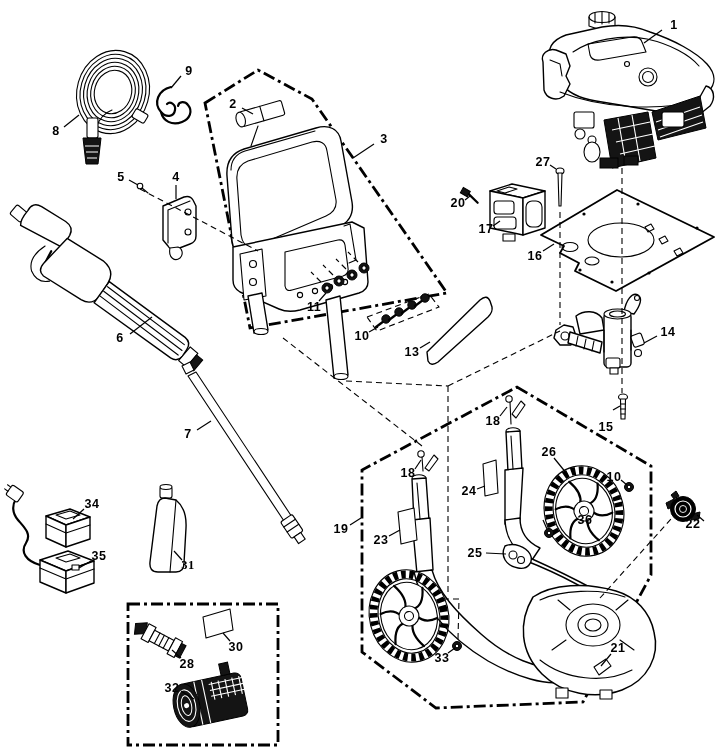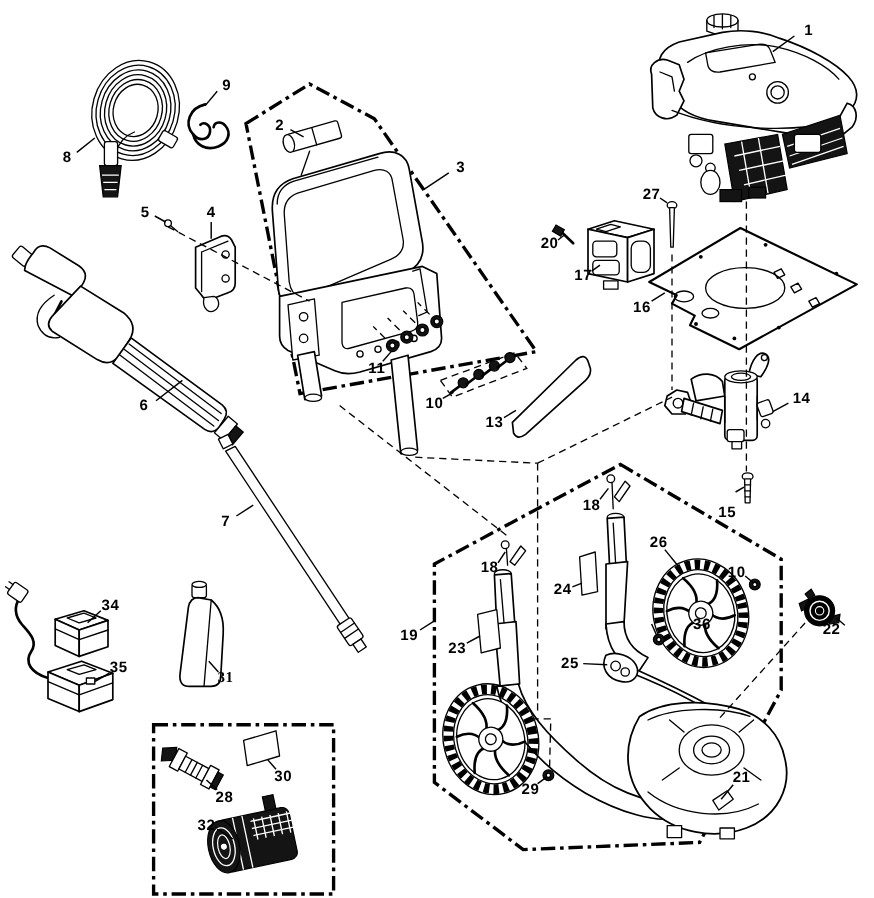--- a/index.html
+++ b/index.html
@@ -471,18 +471,18 @@
       <div class="callout" style="left: 693px; top: 524px; text-align: right;">22</div>
       <div class="callout" style="left: 381px; top: 540px;">23</div>
       <div class="callout" style="left: 469px; top: 491px;">24</div>
       <div class="callout" style="left: 475px; top: 553px;">25</div>
       <div class="callout" style="left: 549px; top: 452px;">26</div>
       <div class="callout" style="left: 543px; top: 162px;">27</div>
       <div class="callout" style="left: 187px; top: 664px;">28</div>
       <div class="callout" style="left: 236px; top: 647px;">30</div>
       <div class="callout" style="left: 188px; top: 565px; font-family: Liberation Serif, serif;">31</div>
       <div class="callout" style="left: 172px; top: 688px;">32</div>
-      <div class="callout" style="left: 442px; top: 658px;">29</div>
+      <div class="callout" style="left: 442px; top: 658px;">33</div>
       <div class="callout" style="left: 92px; top: 504px;">34</div>
       <div class="callout" style="left: 99px; top: 556px;">35</div>
       <div class="callout" style="left: 537px; top: 520px; margin-left: 48px;">36</div>
     </div>
 </div>
 
 </body></html>

